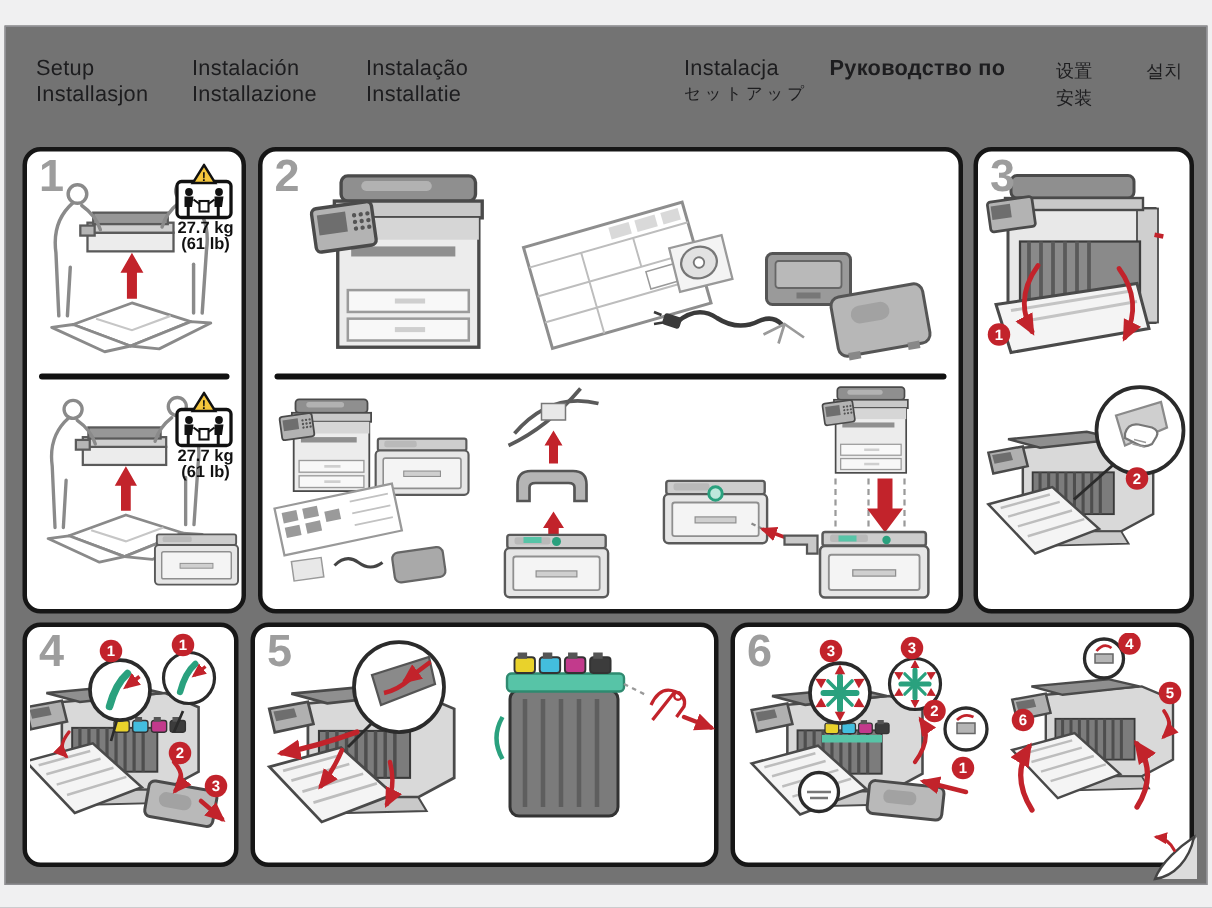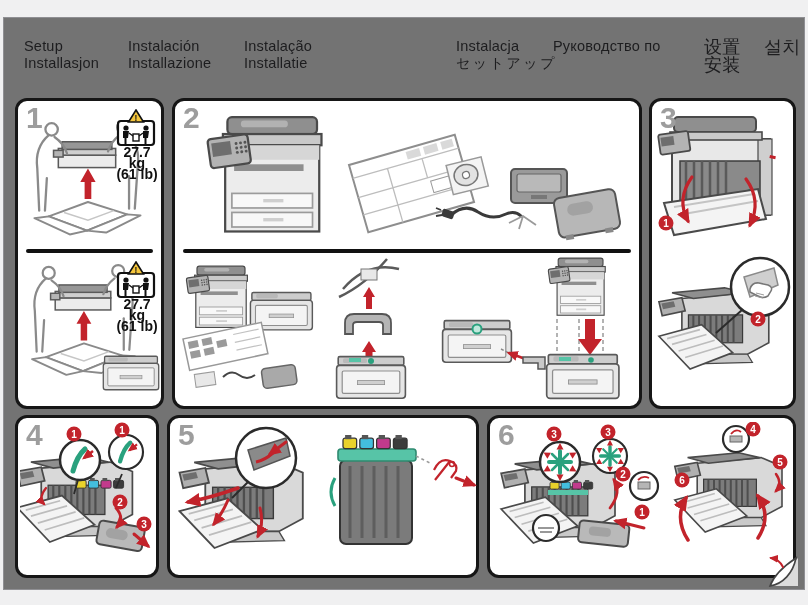--- a/index.html
+++ b/index.html
@@ -1,32 +1,32 @@
 <!DOCTYPE html>
 <html><head>
 <meta charset="utf-8">
 <style>
   *{box-sizing:border-box;margin:0;padding:0}
   body{background:#dcdcde;font-family:"Liberation Sans","DejaVu Sans",sans-serif}
   .canvas{position:relative;width:808px;height:605px;background:#f0f0f1;overflow:hidden}
   .page{position:absolute;left:3px;top:17px;width:802px;height:573px;background:#737373;border:1px solid #8f8f93}
   .lang{position:absolute;top:20px;font-size:14.5px;line-height:17px;color:#1d1d1f;letter-spacing:.2px;white-space:nowrap}
-  .lang.ru{font-weight:normal}
-  .lang .jp{font-size:14px;letter-spacing:2.5px}
-  .lang.cjk{font-size:18px;line-height:18px}
+  .lang.ru{font-weight:bold}
+  .lang .jp{font-size:11px;letter-spacing:2.5px}
+  .lang.cjk{font-size:12px;line-height:18px}
   .panel{position:absolute;border:3px solid #161616;border-radius:12px;background:#fff}
   .pnum{position:absolute;left:8px;top:0;font-size:30px;font-weight:bold;color:#9d9d9d;letter-spacing:-1px;z-index:3}
   .divider{position:absolute;left:8px;right:8px;height:4px;background:#111;border-radius:2px;z-index:2}
   .abs{position:absolute}
   svg{display:block}
   .badge-t{fill:#fff;font-family:"Liberation Sans",sans-serif;font-size:10px;font-weight:bold;text-anchor:middle}
   .wb-t{fill:#111;font-family:"Liberation Sans",sans-serif;font-size:8.5px;font-weight:bold;text-anchor:middle}
   .ra{stroke:#c2232b;fill:none;stroke-linecap:round}
   .warnbadge{position:absolute;width:46px;text-align:center;z-index:4}
-  .wb-kg,.wb-lb{font-size:14px;font-weight:bold;color:#111;line-height:11px}
+  .wb-kg,.wb-lb{font-size:11px;font-weight:bold;color:#111;line-height:11px}
 </style>
 </head>
 <body>
 
 <div class="canvas">
 <div class="page">
 
   <svg width="0" height="0" style="position:absolute">
     <defs>
       <marker id="ah" markerWidth="5" markerHeight="5" viewBox="0 0 10 10" refX="7" refY="5" orient="auto">

